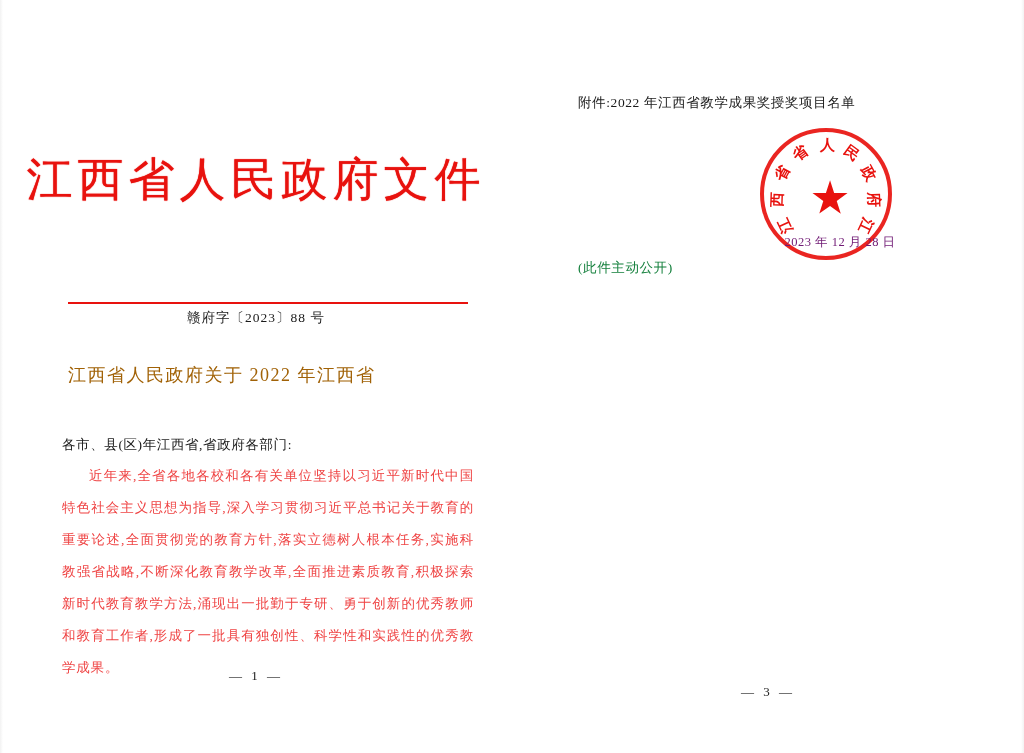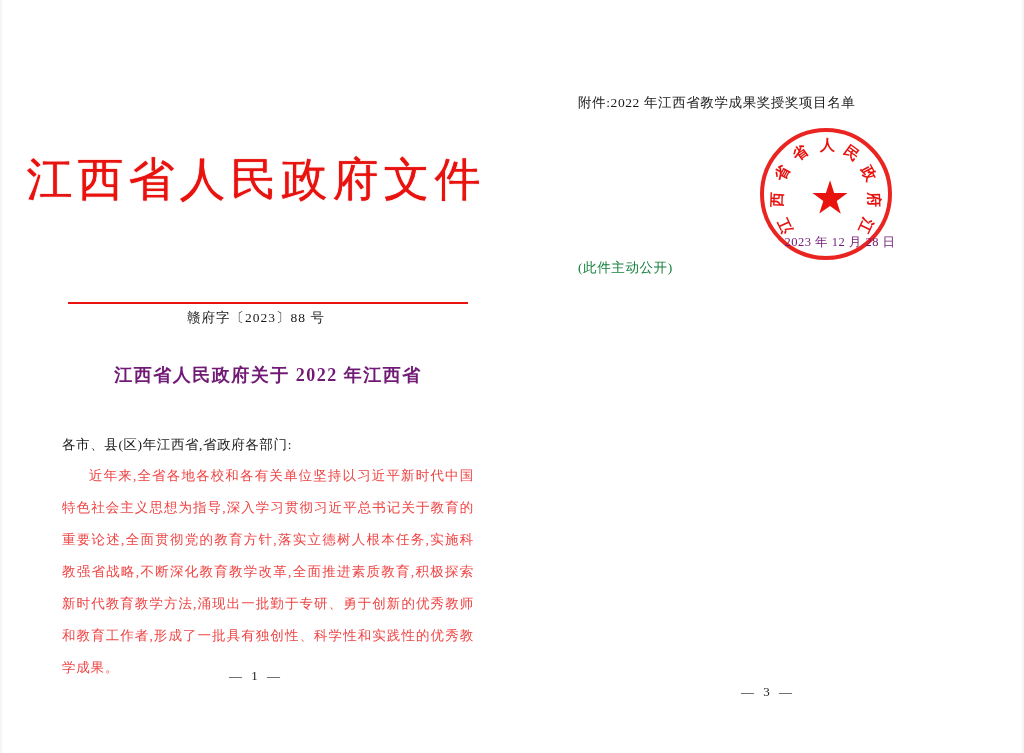--- a/index.html
+++ b/index.html
@@ -60,26 +60,26 @@
     top: 302px;
     width: 400px;
     height: 2px;
     background: #e8120e;
   }
   .doc-title {
     position: absolute;
     left: 68px;
     top: 355px;
     width: 400px;
-    text-align: center;
+    text-align: left;
     font-size: 18px;
-    font-weight: bold;
+    font-weight: normal;
     line-height: 40px;
     letter-spacing: 1.5px;
-    color: #701a75;
+    color: #a16207;
   }
   .doc-salutation {
     position: absolute;
     left: 62px;
     top: 436px;
     width: 420px;
     font-size: 13.5px;
     letter-spacing: 0.6px;
     color: #1a1a1a;
   }

